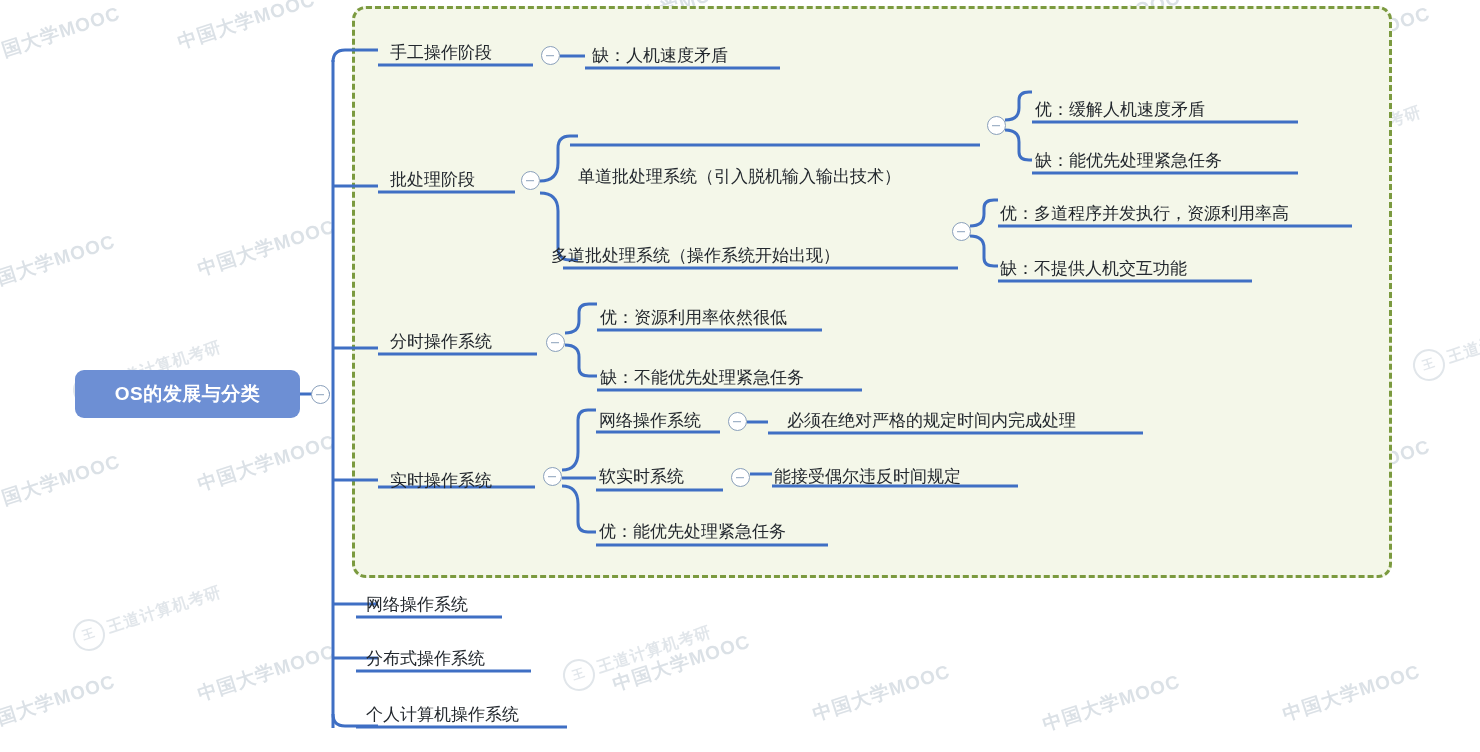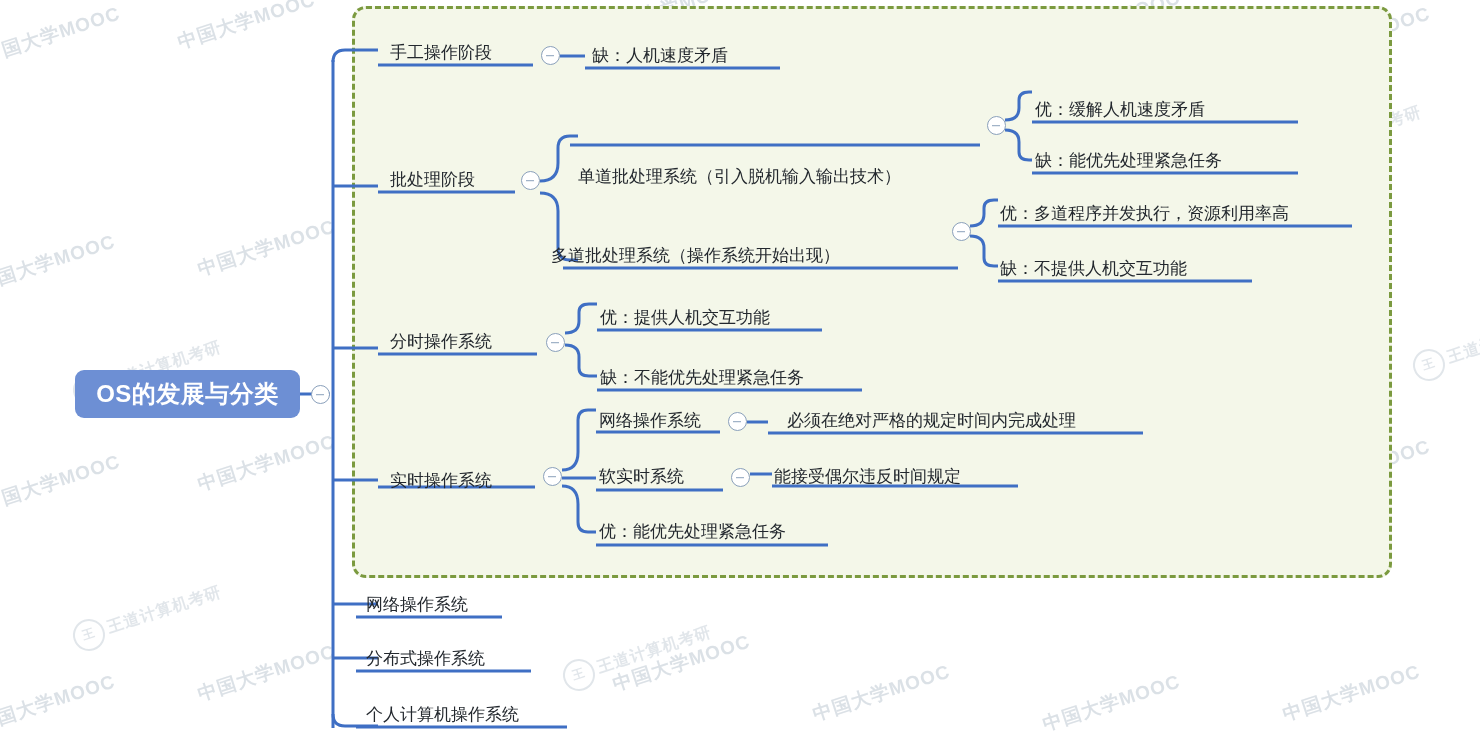--- a/index.html
+++ b/index.html
@@ -74,21 +74,21 @@
   
   .root-node {
     position: absolute;
     left: 75px;
     top: 370px;
     width: 225px;
     height: 48px;
     background: #6d8fd4;
     border-radius: 9px;
     color: #ffffff;
-    font-size: 24px;
+    font-size: 19px;
     font-weight: 700;
     display: flex;
     align-items: center;
     justify-content: center;
     z-index: 6;
     letter-spacing: 0.5px;
   }
 
   
   .node {
@@ -256,21 +256,21 @@
 <div class="node" style="left:592px; top:45px;text-align:right;">缺：人机速度矛盾</div>
 
 <div class="node" style="left:578px; top:122px;margin-top:44px;">单道批处理系统（引入脱机输入输出技术）</div>
 <div class="node" style="left:1035px; top:99px;">优：缓解人机速度矛盾</div>
 <div class="node" style="left:1035px; top:150px;">缺：能优先处理紧急任务</div>
 
 <div class="node" style="left:551px; top:245px;text-align:center;">多道批处理系统（操作系统开始出现）</div>
 <div class="node" style="left:1000px; top:203px;">优：多道程序并发执行，资源利用率高</div>
 <div class="node" style="left:1000px; top:258px;text-align:right;">缺：不提供人机交互功能</div>
 
-<div class="node" style="left:600px; top:307px;">优：提供人机交互功能</div>
+<div class="node" style="left:600px; top:307px;">优：资源利用率依然很低</div>
 <div class="node" style="left:600px; top:367px;">缺：不能优先处理紧急任务</div>
 
 <div class="node" style="left:599px; top:410px;">网络操作系统</div>
 <div class="node" style="left:787px; top:410px;">必须在绝对严格的规定时间内完成处理</div>
 <div class="node" style="left:599px; top:466px;">软实时系统</div>
 <div class="node" style="left:774px; top:466px;">能接受偶尔违反时间规定</div>
 <div class="node" style="left:599px; top:521px;">优：能优先处理紧急任务</div>
 
 <div class="toggle" style="left:311px; top:385px;"></div>
 <div class="toggle" style="left:541px; top:46px;"></div>

